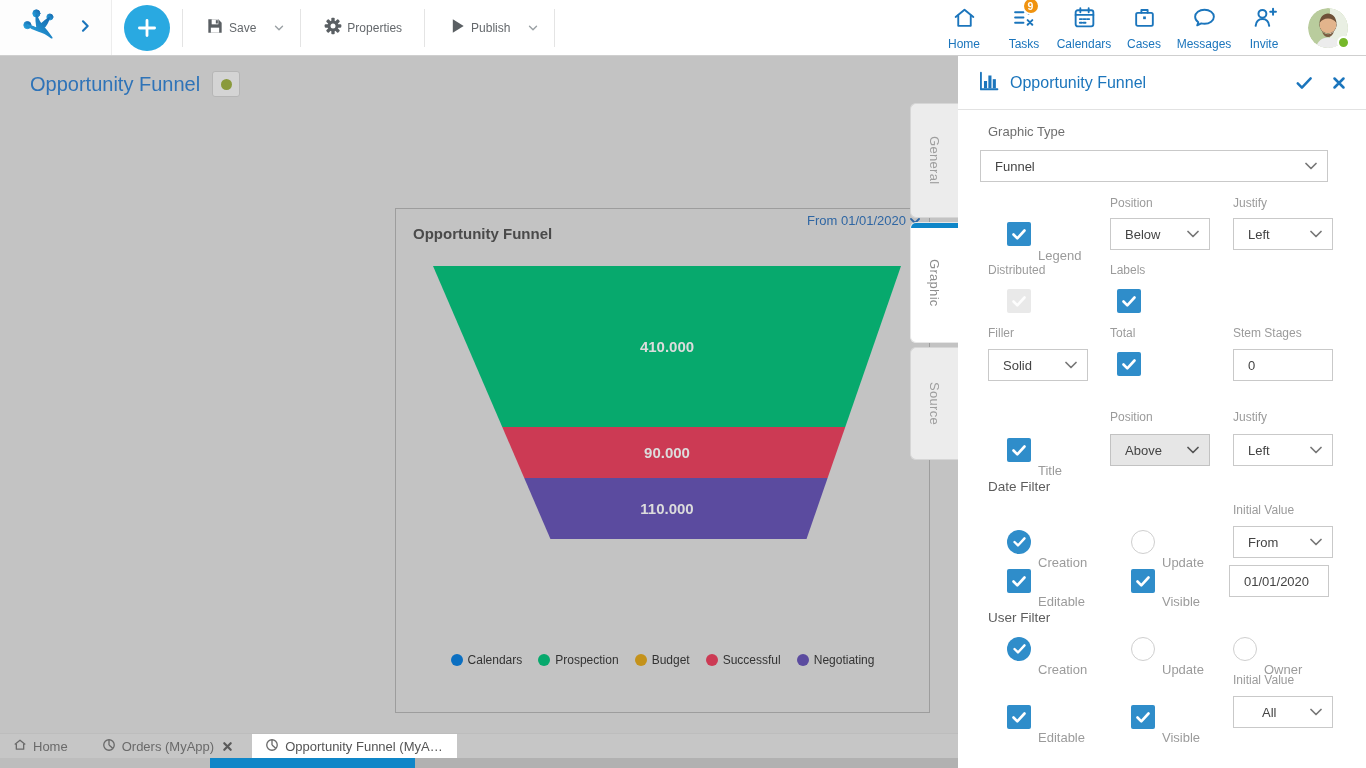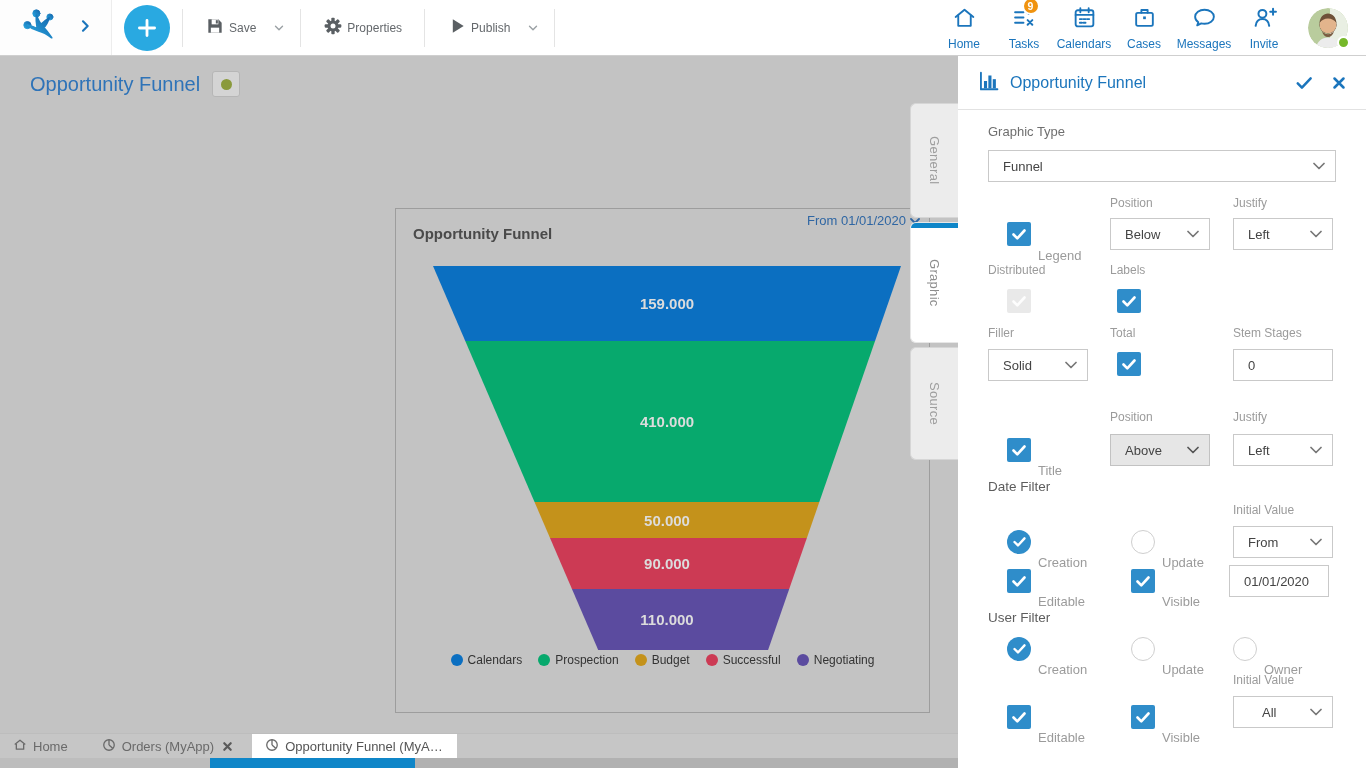--- a/index.html
+++ b/index.html
@@ -291,28 +291,22 @@
         <span>From 01/01/2020</span>
         <span>
           <svg width="10" height="7" viewBox="0 0 10 7" fill="none" stroke="#2f66a3" stroke-width="1.8" stroke-linecap="round" stroke-linejoin="round">
               <path d="M1 1l4 4 4-4"></path>
             </svg>
         </span>
       </div>
       <div class="cw-title">Opportunity Funnel</div>
 
       <div class="funnel">
-        <div class="funnel-seg" style="height: 75px; background: rgb(11, 111, 193);">
-            <span>159.000</span>
-          </div>
         <div class="funnel-seg" style="height: 161px; background: rgb(7, 169, 109);">
             <span>410.000</span>
-          </div>
-        <div class="funnel-seg" style="height: 36px; background: rgb(196, 146, 27);">
-            <span>50.000</span>
           </div>
         <div class="funnel-seg" style="height: 51px; background: rgb(204, 58, 84);">
             <span>90.000</span>
           </div>
         <div class="funnel-seg" style="height: 61px; background: rgb(91, 75, 159);">
             <span>110.000</span>
           </div>
       </div>
 
       <div class="cw-legend">
@@ -409,21 +403,21 @@
           <svg viewBox="0 0 24 24" width="18" height="18" fill="none" stroke="#1b75bc" stroke-width="3.4" stroke-linecap="round">
               <path d="M6 6l12 12M18 6L6 18"></path>
             </svg>
         </div>
       </div>
     </div>
 
     <div class="panel-body">
 
       <div class="flabel" style="left:30px; top:14px; font-size:13px; color:#6f6f6f;">Graphic Type</div>
-      <div class="fselect" style="left:30px; top:40px; width:348px;">
+      <div class="fselect" style="left:22px; top:40px; width:348px;">
         <span>Funnel</span>
         <span class="sel-chevron">
             <svg width="12" height="8" viewBox="0 0 12 8" fill="none" stroke="#777" stroke-width="1.7" stroke-linecap="round" stroke-linejoin="round">
               <path d="M1 1.5l5 5 5-5"></path>
             </svg>
           </span>
       </div>
 
       <div class="flabel" style="left:152px; top:86px;">Position</div>
       <div class="flabel" style="left:275px; top:86px;">Justify</div>

